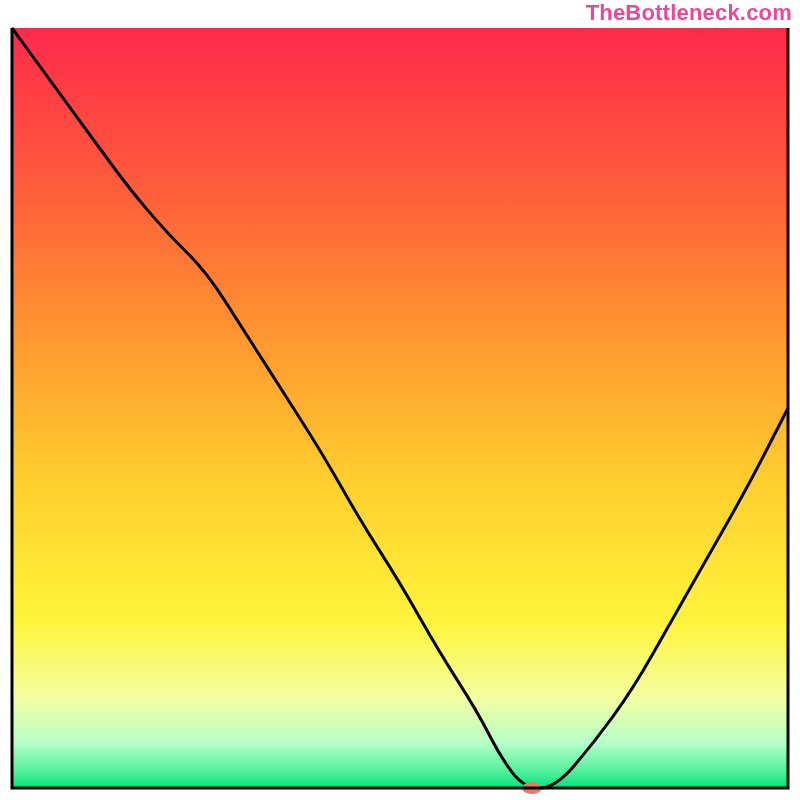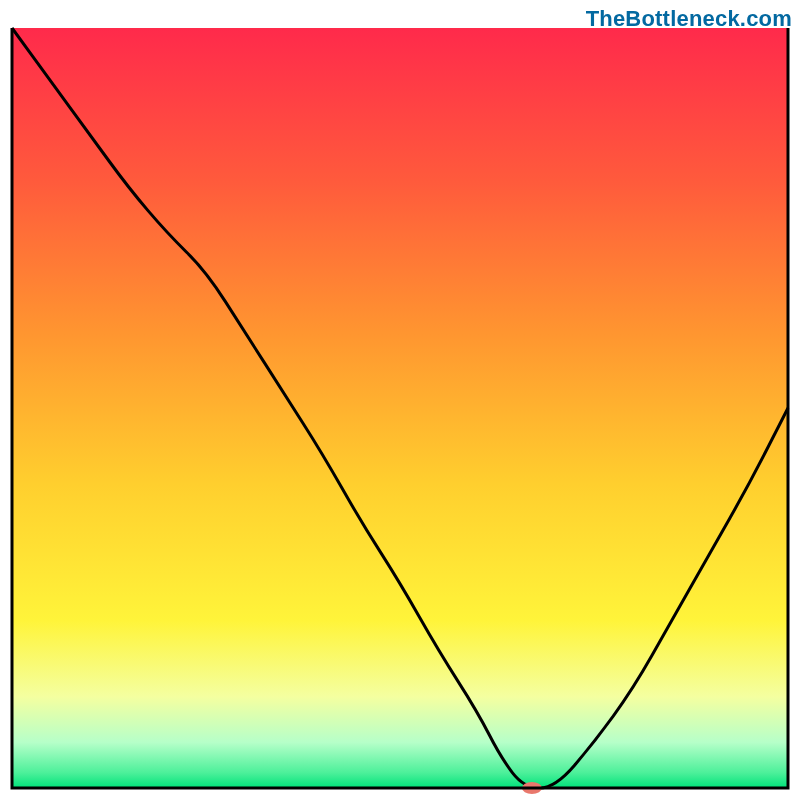--- a/index.html
+++ b/index.html
@@ -10,25 +10,25 @@
     background: #ffffff;
     font-family: Arial, Helvetica, sans-serif;
   }
   .chart-wrap {
     position: relative;
     width: 800px;
     height: 800px;
   }
   .watermark {
     position: absolute;
-    top: 6px;
+    top: 0;
     right: 8px;
     font-size: 22px;
     font-weight: bold;
-    color: #0369a1;
+    color: #ec4899;
     letter-spacing: 0.2px;
   }
   svg {
     display: block;
   }
 </style>
 </head>
 <body>
 
 <div class="chart-wrap">

